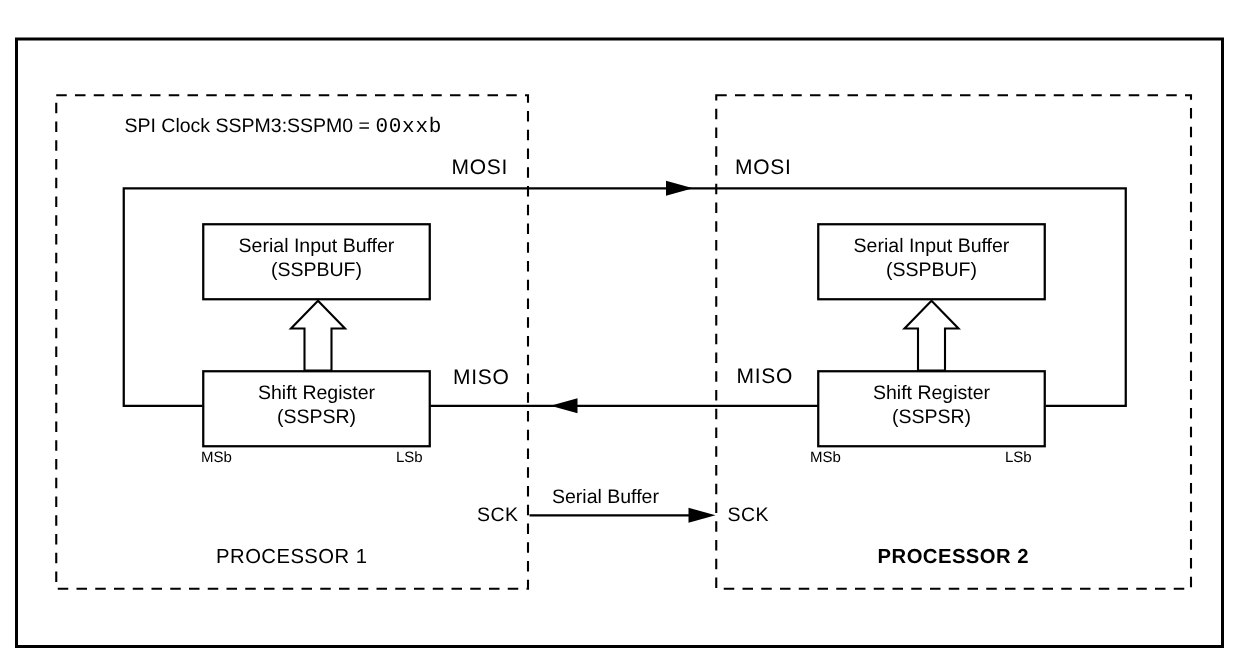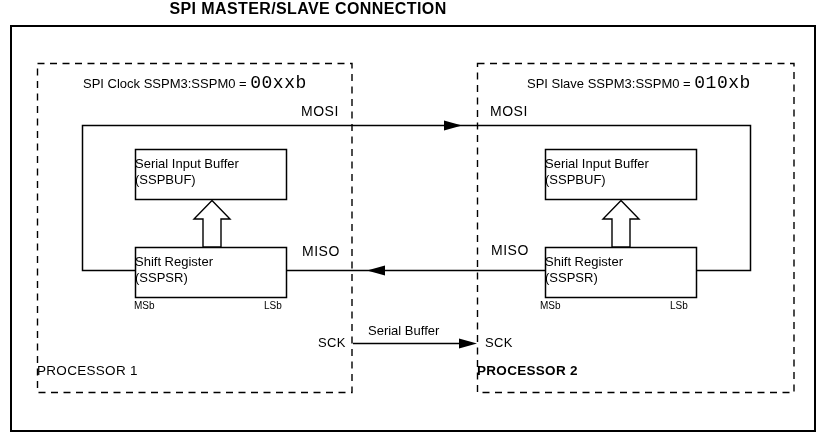--- a/index.html
+++ b/index.html
@@ -13,43 +13,43 @@
   }
   svg.wires{position:absolute;left:0;top:0;width:825px;height:436px;}
   .lbl{position:absolute;white-space:nowrap;font-size:13px;line-height:13px;}
   .title{
     left:0;top:5;width:616px;text-align:center;
     font-size:16px;line-height:17px;font-weight:bold;letter-spacing:.4px;
   }
   .mode{top:77px;font-size:13px;}
   .mode-master{left:83px;}
   .mode-slave{left:527px;}
-  .mode .code{font-family:"Liberation Mono","DejaVu Sans Mono",monospace;font-size:18px;letter-spacing:.5px;}
+  .mode .code{font-family:"Liberation Mono","DejaVu Sans Mono",monospace;font-size:14px;letter-spacing:.5px;}
   .boxtext{
-    position:absolute;width:152px;text-align:left;
+    position:absolute;width:152px;text-align:center;
     font-size:13px;line-height:16px;
   }
   .buf-master{left:135px;top:156px;}
   .buf-slave{left:545px;top:156px;}
   .sr-master{left:135px;top:254px;}
   .sr-slave{left:545px;top:254px;}
   .pin{font-weight:normal;letter-spacing:.5px;font-size:14px;}
   .mosi-l{left:301px;top:105px;}
   .mosi-r{left:490px;top:105px;}
   .miso-l{left:302px;top:245px;}
   .miso-r{left:491px;top:244px;}
   .sck-l{left:318px;top:336px;letter-spacing:.3px;}
   .sck-r{left:485px;top:336px;letter-spacing:.3px;}
   .serial-clock{left:368px;top:324px;}
   .bit{font-size:10px;}
   .msb-l{left:134px;top:299px;}
   .lsb-l{left:264px;top:299px;}
   .msb-r{left:540px;top:299px;}
   .lsb-r{left:670px;top:299px;}
-  .proc{position:absolute;top:363px;text-align:left;font-size:13.5px;letter-spacing:.3px;}
+  .proc{position:absolute;top:363px;text-align:center;font-size:13.5px;letter-spacing:.3px;}
   .proc-1{left:37px;width:315px;}
   .proc-2{left:477px;width:317px;font-weight:bold;}
 </style>
 </head>
 <body>
 
 <div class="canvas">
 
   <svg class="wires" viewBox="0 0 825 436">
 
@@ -69,24 +69,22 @@
 
     <rect x="135.5" y="149.5" width="151" height="50" fill="#fff" stroke="#000" stroke-width="1.5"></rect>
     <rect x="135.5" y="247.5" width="151" height="50" fill="#fff" stroke="#000" stroke-width="1.5"></rect>
     <rect x="545.5" y="149.5" width="151" height="50" fill="#fff" stroke="#000" stroke-width="1.5"></rect>
     <rect x="545.5" y="247.5" width="151" height="50" fill="#fff" stroke="#000" stroke-width="1.5"></rect>
 
     <polygon points="212,200.5 230,219 221,219 221,247 203,247 203,219 194,219" fill="#fff" stroke="#000" stroke-width="1.4"></polygon>
     <polygon points="621,200.5 639,219 630,219 630,247 612,247 612,219 603,219" fill="#fff" stroke="#000" stroke-width="1.4"></polygon>
   </svg>
 
-  <div class="lbl title">SPI MASTER/SLAVE CONNECTION</div>
 
   <div class="lbl mode mode-master"><span>SPI Clock SSPM3:SSPM0 = </span><span class="code">00xxb</span></div>
-  <div class="lbl mode mode-slave"><span>SPI Slave SSPM3:SSPM0 = </span><span class="code">010xb</span></div>
 
   <div class="boxtext buf-master">
     <div>Serial Input Buffer</div>
     <div>(SSPBUF)</div>
   </div>
   <div class="boxtext sr-master">
     <div>Shift Register</div>
     <div>(SSPSR)</div>
   </div>
   <div class="boxtext buf-slave">

